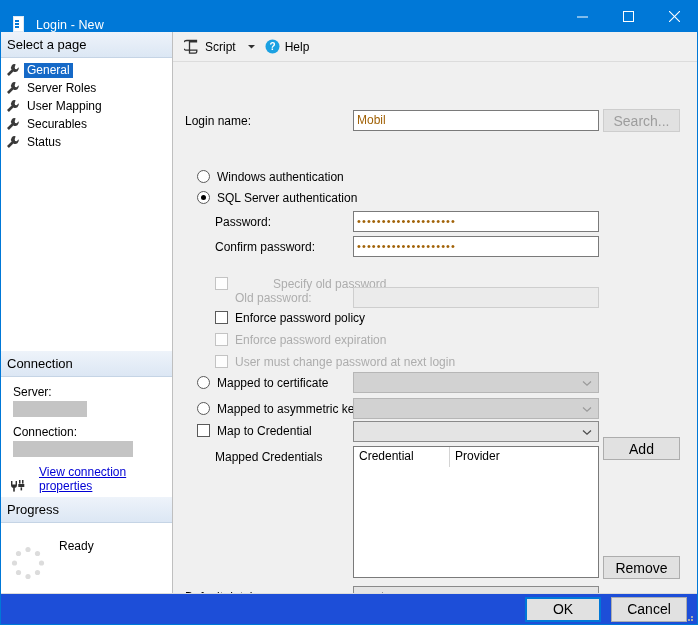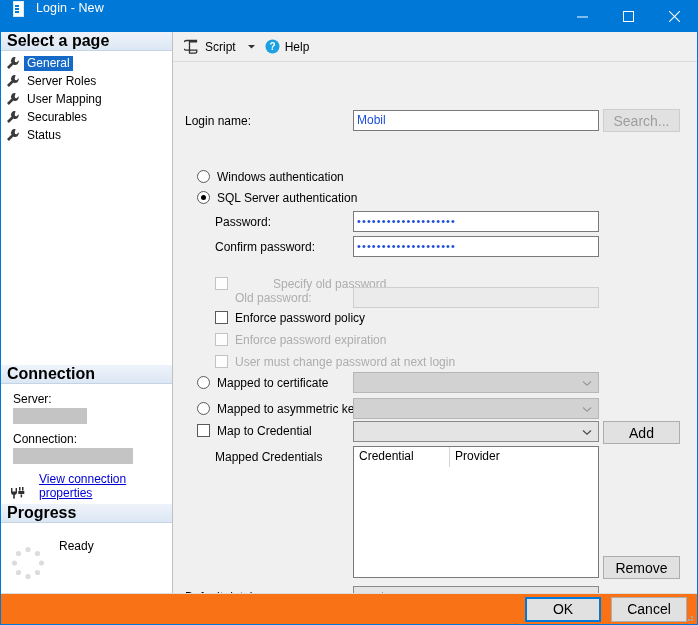--- a/index.html
+++ b/index.html
@@ -18,21 +18,21 @@
     background: #f0f0f0;
     border: 1px solid #0078d7;
     overflow: hidden;
   }
 
   
   .titlebar {
     height: 31px;
     background: #0078d7;
     display: flex;
-    align-items: flex-start;
+    align-items: flex-end;
     color: #fff;
   }
   .title-icon {
     width: 16px; height: 16px;
     margin-left: 10px; margin-right: 9px;
     position: relative;
     flex: 0 0 auto;
   }
   .title-icon .box {
     position: absolute; left: 2px; top: 0;
@@ -65,25 +65,25 @@
   
   .sidebar {
     width: 172px;
     background: #fff;
     border-right: 1px solid #bfbfbf;
     display: flex;
     flex-direction: column;
     flex: 0 0 auto;
   }
   .section-header {
-    height: 19px;
+    height: 26px;
     background: linear-gradient(to bottom, #eef3fa 0%, #dce7f4 100%);
     border-bottom: 1px solid #c5d4e5;
-    font-weight: bold;
-    font-size: 16px;
+    font-weight: normal;
+    font-size: 13px;
     padding: 0 0 0 6px;
     display: flex; align-items: center;
     color: #000;
   }
   .pages { padding: 3px 0 0 0; background: #fff; flex: 0 0 auto; }
   .page-item {
     height: 18px;
     display: flex; align-items: center;
     padding-left: 4px;
   }
@@ -129,21 +129,21 @@
   .lbl-right { font-size: 12px; }
 
   .txt {
     height: 21px;
     background: #fff;
     border: 1px solid #7a7a7a;
     font-size: 12px;
     padding: 0 3px;
     line-height: 19px;
     display: flex; align-items: center;
-    color: #1d4ed8;
+    color: #a16207;
     overflow: hidden;
     white-space: nowrap;
   }
   .txt.disabled { background: #ebebeb; border-color: #cecece; color: #a0a0a0; }
   .dots { letter-spacing: 1.1px; font-size: 11px; line-height: 19px; }
 
   .btn {
     height: 23px;
     background: #e1e1e1;
     border: 1px solid #adadad;
@@ -196,21 +196,21 @@
   }
   .listbox .hdr .col {
     padding: 2px 0 0 5px;
   }
   .listbox .hdr .col.c1 { width: 96px; border-right: 1px solid #d4d4d4; }
 
   
   .footer {
     height: 31px;
     border-top: 1px solid #dcdcdc;
-    background: #f97316;
+    background: #1d4ed8;
     display: flex; align-items: center; justify-content: flex-end;
     padding-right: 10px;
     position: relative;
   }
   .footer .btn { width: 76px; height: 25px; margin-left: 10px; }
   .grip { position: absolute; right: 3px; bottom: 2px; width: 10px; height: 10px; }
 </style>
 </head>
 <body>
 
@@ -428,21 +428,21 @@
         <div class="row" style="left:24px; top:362px;">
           <span class="cbox"></span>
           <span class="opt-label">Map to Credential</span>
         </div>
         <div class="combo enabled" style="position:absolute; left:180px; top:359px; width:246px;">
           <span></span>
           <svg class="arrow" width="10" height="7" viewBox="0 0 10 7">
             <path d="M1 1.5 L5 5.2 L9 1.5" fill="none" stroke="#4a4a4a" stroke-width="1.2"></path>
           </svg>
         </div>
-        <div class="btn" style="position:absolute; left:430px; top:359px; width:77px;">
+        <div class="btn" style="position:absolute; left:430px; top:375px; width:77px;">
           <span>Add</span>
         </div>
 
         <div class="row" style="left:42px; top:388px;">
           <span class="lbl-right">Mapped Credentials</span>
         </div>
         <div class="listbox" style="position:absolute; left:180px; top:384px; width:246px; height:132px;">
           <div class="hdr">
             <div class="col c1">Credential</div>
             <div class="col c2">Provider</div>

